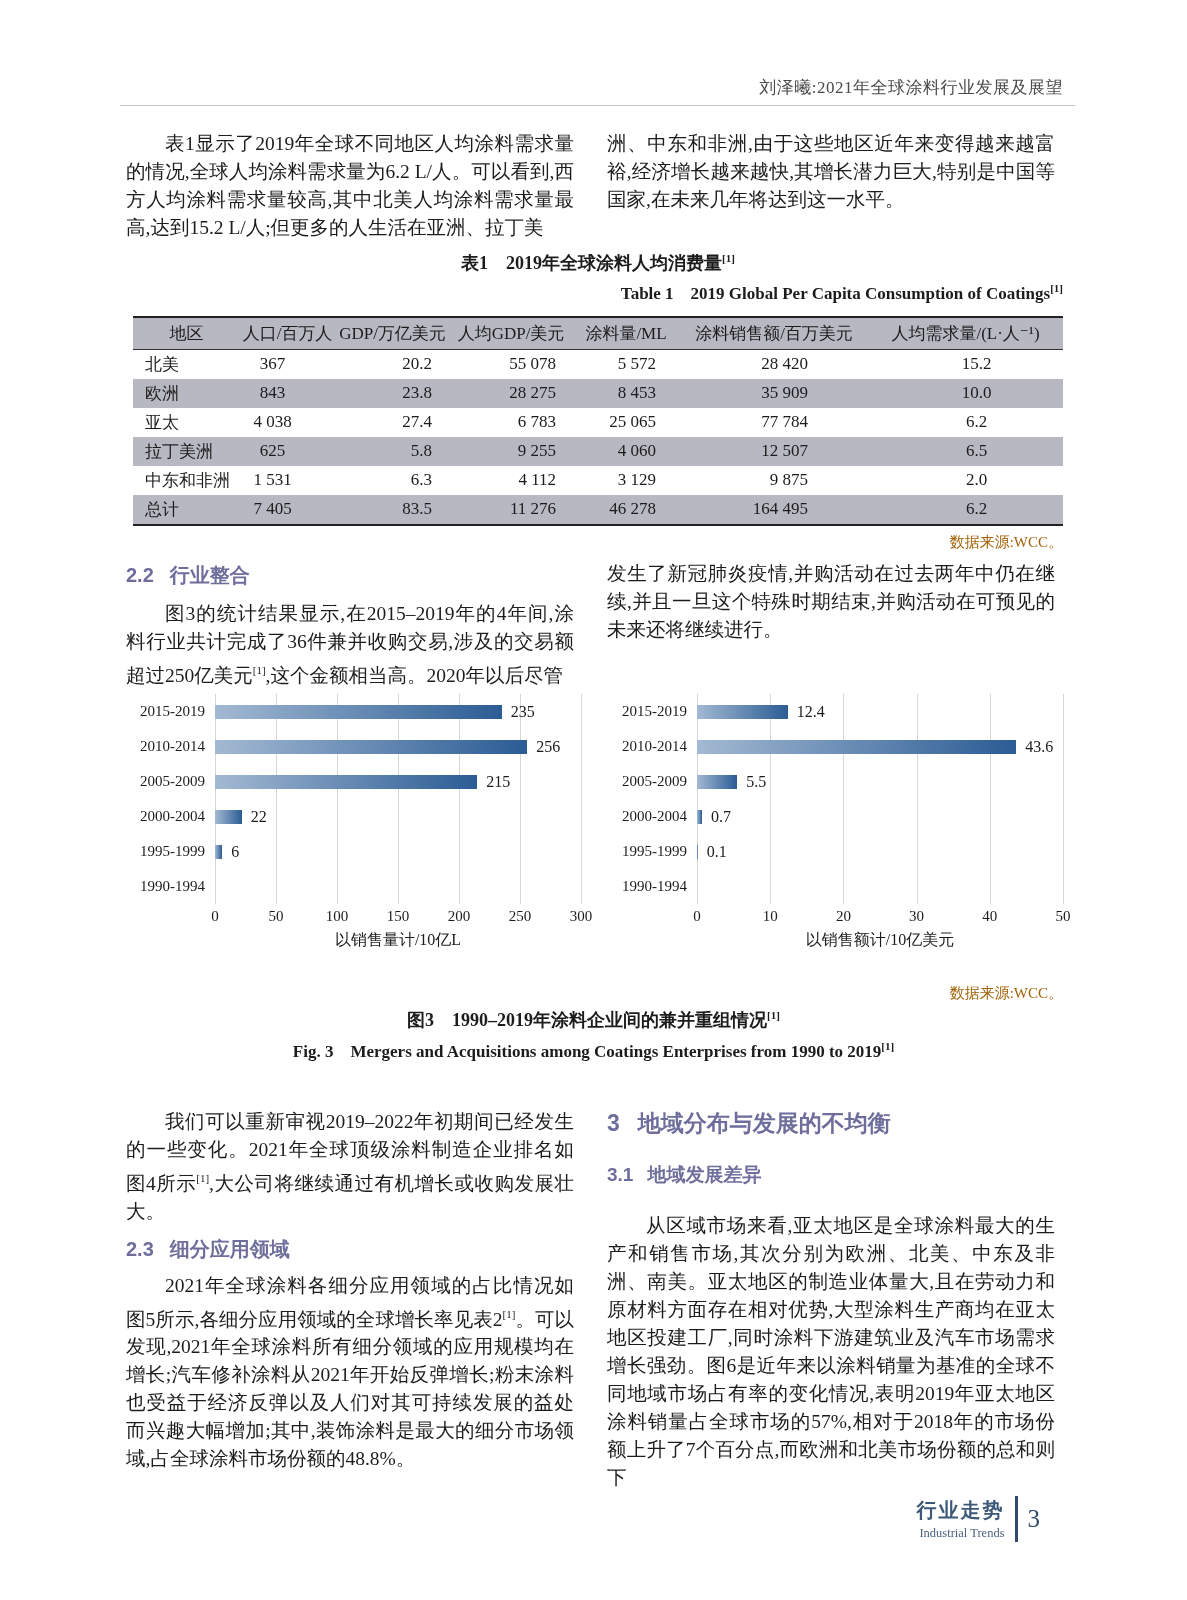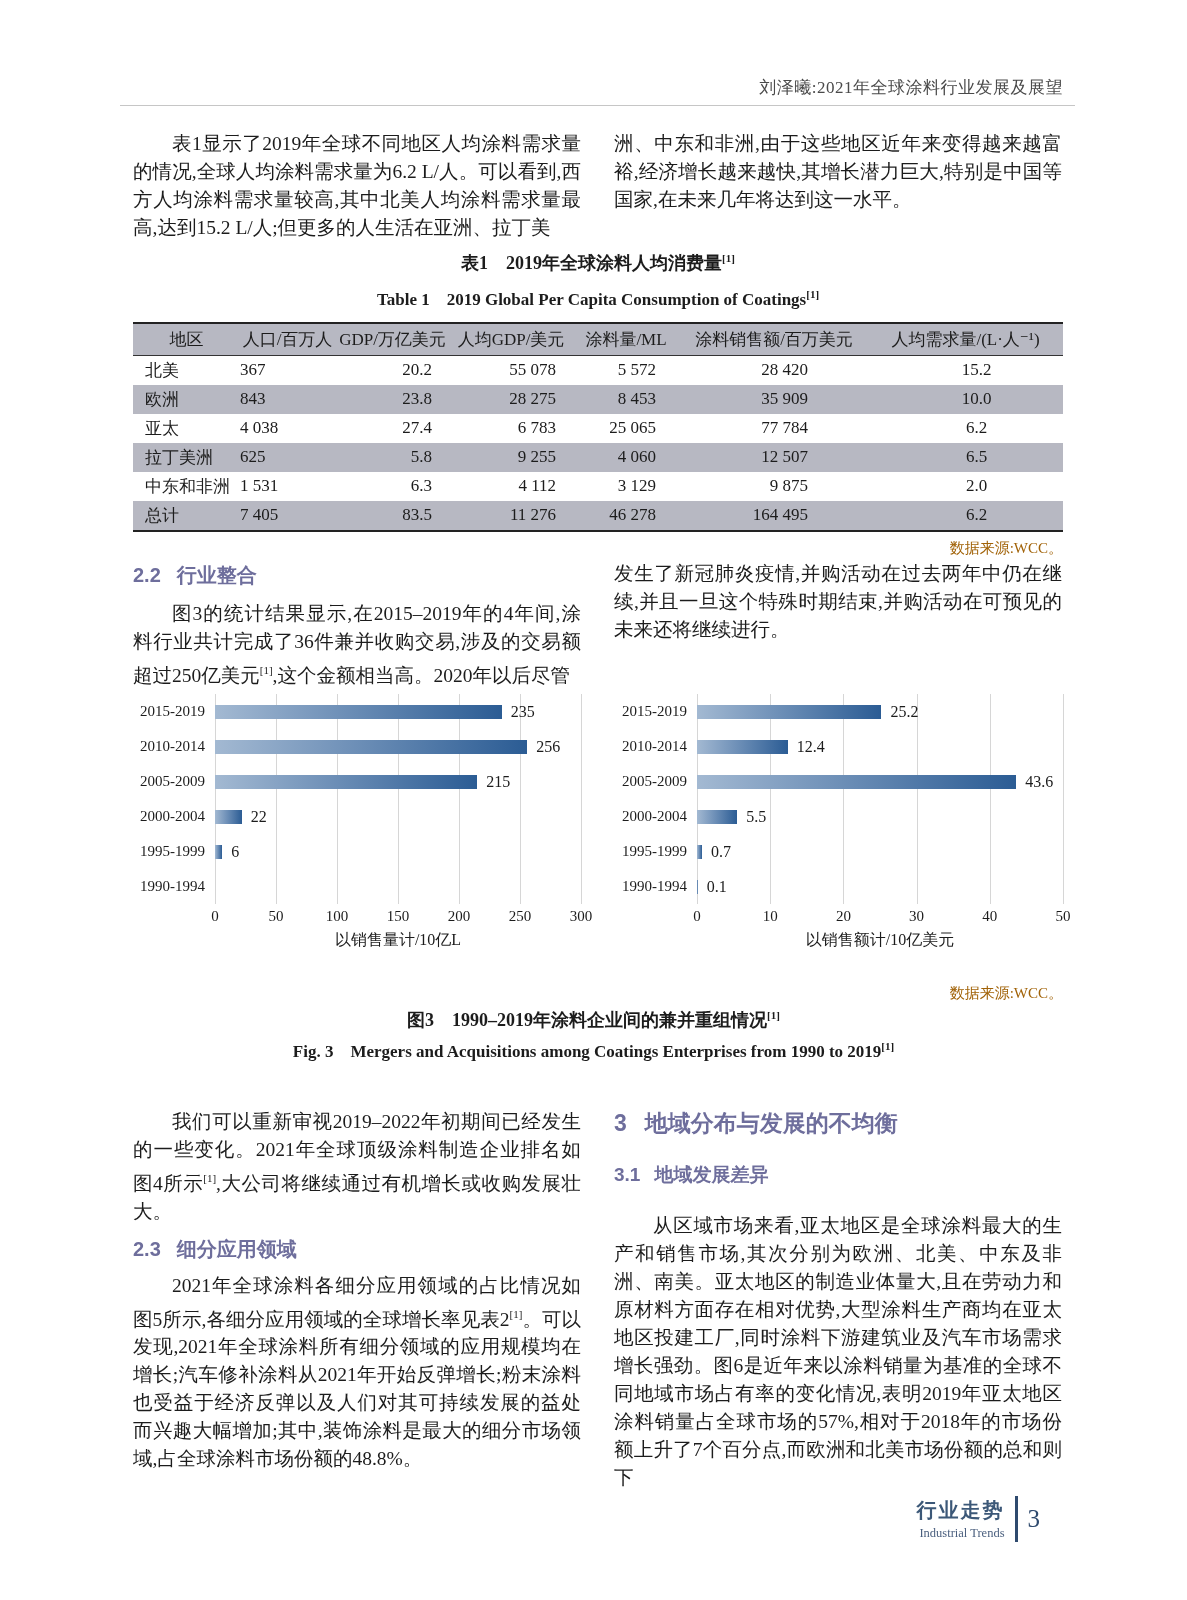--- a/index.html
+++ b/index.html
@@ -8,50 +8,50 @@
     font-family:"Liberation Serif","DejaVu Serif",serif;color:#1c1c1c;
   }
   sup{font-size:11px;}
 
   
   .page-header{position:absolute;top:76px;left:133px;right:124px;text-align:right;
     font-size:17px;color:#4a4a4a;letter-spacing:.5px;}
   .header-rule{position:absolute;top:105px;left:120px;right:112px;border-top:1.5px solid #c6c6c6;}
 
   
-  .cols{position:absolute;left:133px;width:930px;display:flex;gap:33px;}
+  .cols{position:absolute;left:126px;width:930px;display:flex;gap:33px;}
   .col{width:448px;font-size:19.5px;line-height:28px;text-align:justify;}
   .indent{text-indent:2em;}
   .cols p{margin:0;}
   .intro{top:130px;}
   .sec22{top:560px;}
   .bottom{top:1108px;}
 
   
   .h-sec{font-family:"Liberation Sans","DejaVu Sans",sans-serif;font-weight:bold;color:#6e6e9c;margin:0;}
   .h-sub{font-size:20px;line-height:30px;margin-bottom:10px;}
   .h-sub .h-num{margin-right:16px;}
   .h-big{font-size:23px;line-height:30px;margin-bottom:24px;}
   .h-big .h-num{margin-right:18px;}
   .h-sub2{font-size:19px;line-height:26px;margin-bottom:24px;}
   .h-sub2 .h-num{margin-right:14px;}
   .h-23{margin-top:8px;margin-bottom:8px;}
 
   
   .table-block{position:absolute;top:246px;left:133px;width:930px;}
   .tbl-title{text-align:center;font-weight:bold;font-size:18px;line-height:24px;}
-  .tbl-title-en{font-size:17px;margin-top:7px;}
+  .tbl-title-en{font-size:17px;margin-top:1px;text-align:right;}
   table{width:100%;margin-top:10px;border-collapse:collapse;table-layout:fixed;font-size:17px;
     border-top:2px solid #222;border-bottom:2px solid #222;}
   thead tr{background:#b7b8c2;border-bottom:1px solid #333;}
   tbody tr:nth-child(even){background:#b7b8c2;}
   th{font-weight:normal;text-align:center;height:31px;padding:0;margin-left:17px;}
   td{height:29px;padding:0;}
   td:nth-child(1){text-align:left;padding-left:12px;}
-  td:nth-child(2){text-align:left;padding-right:30px;}
+  td:nth-child(2){text-align:center;padding-right:30px;}
   td:nth-child(3){text-align:right;padding-right:18px;}
   td:nth-child(4){text-align:right;padding-right:16px;}
   td:nth-child(5){text-align:right;padding-right:24px;}
   td:nth-child(6){text-align:right;padding-right:60px;}
   td:nth-child(7){text-align:center;padding-left:22px;}
   .src{font-size:15px;color:#a16207;text-align:right;}
   .tbl-src{margin-top:7px;}
 
   
   .charts-block{position:absolute;top:694px;left:133px;width:930px;display:flex;justify-content:space-between;}
@@ -259,24 +259,20 @@
         </div>
         <div class="c-plotwrap">
           <div class="c-plot">
             <div class="c-grid" style="left: 0%;"></div>
             <div class="c-grid" style="left: 20%;"></div>
             <div class="c-grid" style="left: 40%;"></div>
             <div class="c-grid" style="left: 60%;"></div>
             <div class="c-grid" style="left: 80%;"></div>
             <div class="c-grid" style="left: 100%;"></div>
             <div class="c-row">
-              <div class="c-bar" style="width: 50.4%;"></div>
-              <span class="c-val">25.2</span>
-            </div>
-            <div class="c-row">
               <div class="c-bar" style="width: 24.8%;"></div>
               <span class="c-val">12.4</span>
             </div>
             <div class="c-row">
               <div class="c-bar" style="width: 87.2%;"></div>
               <span class="c-val">43.6</span>
             </div>
             <div class="c-row">
               <div class="c-bar" style="width: 11%;"></div>
               <span class="c-val">5.5</span>

